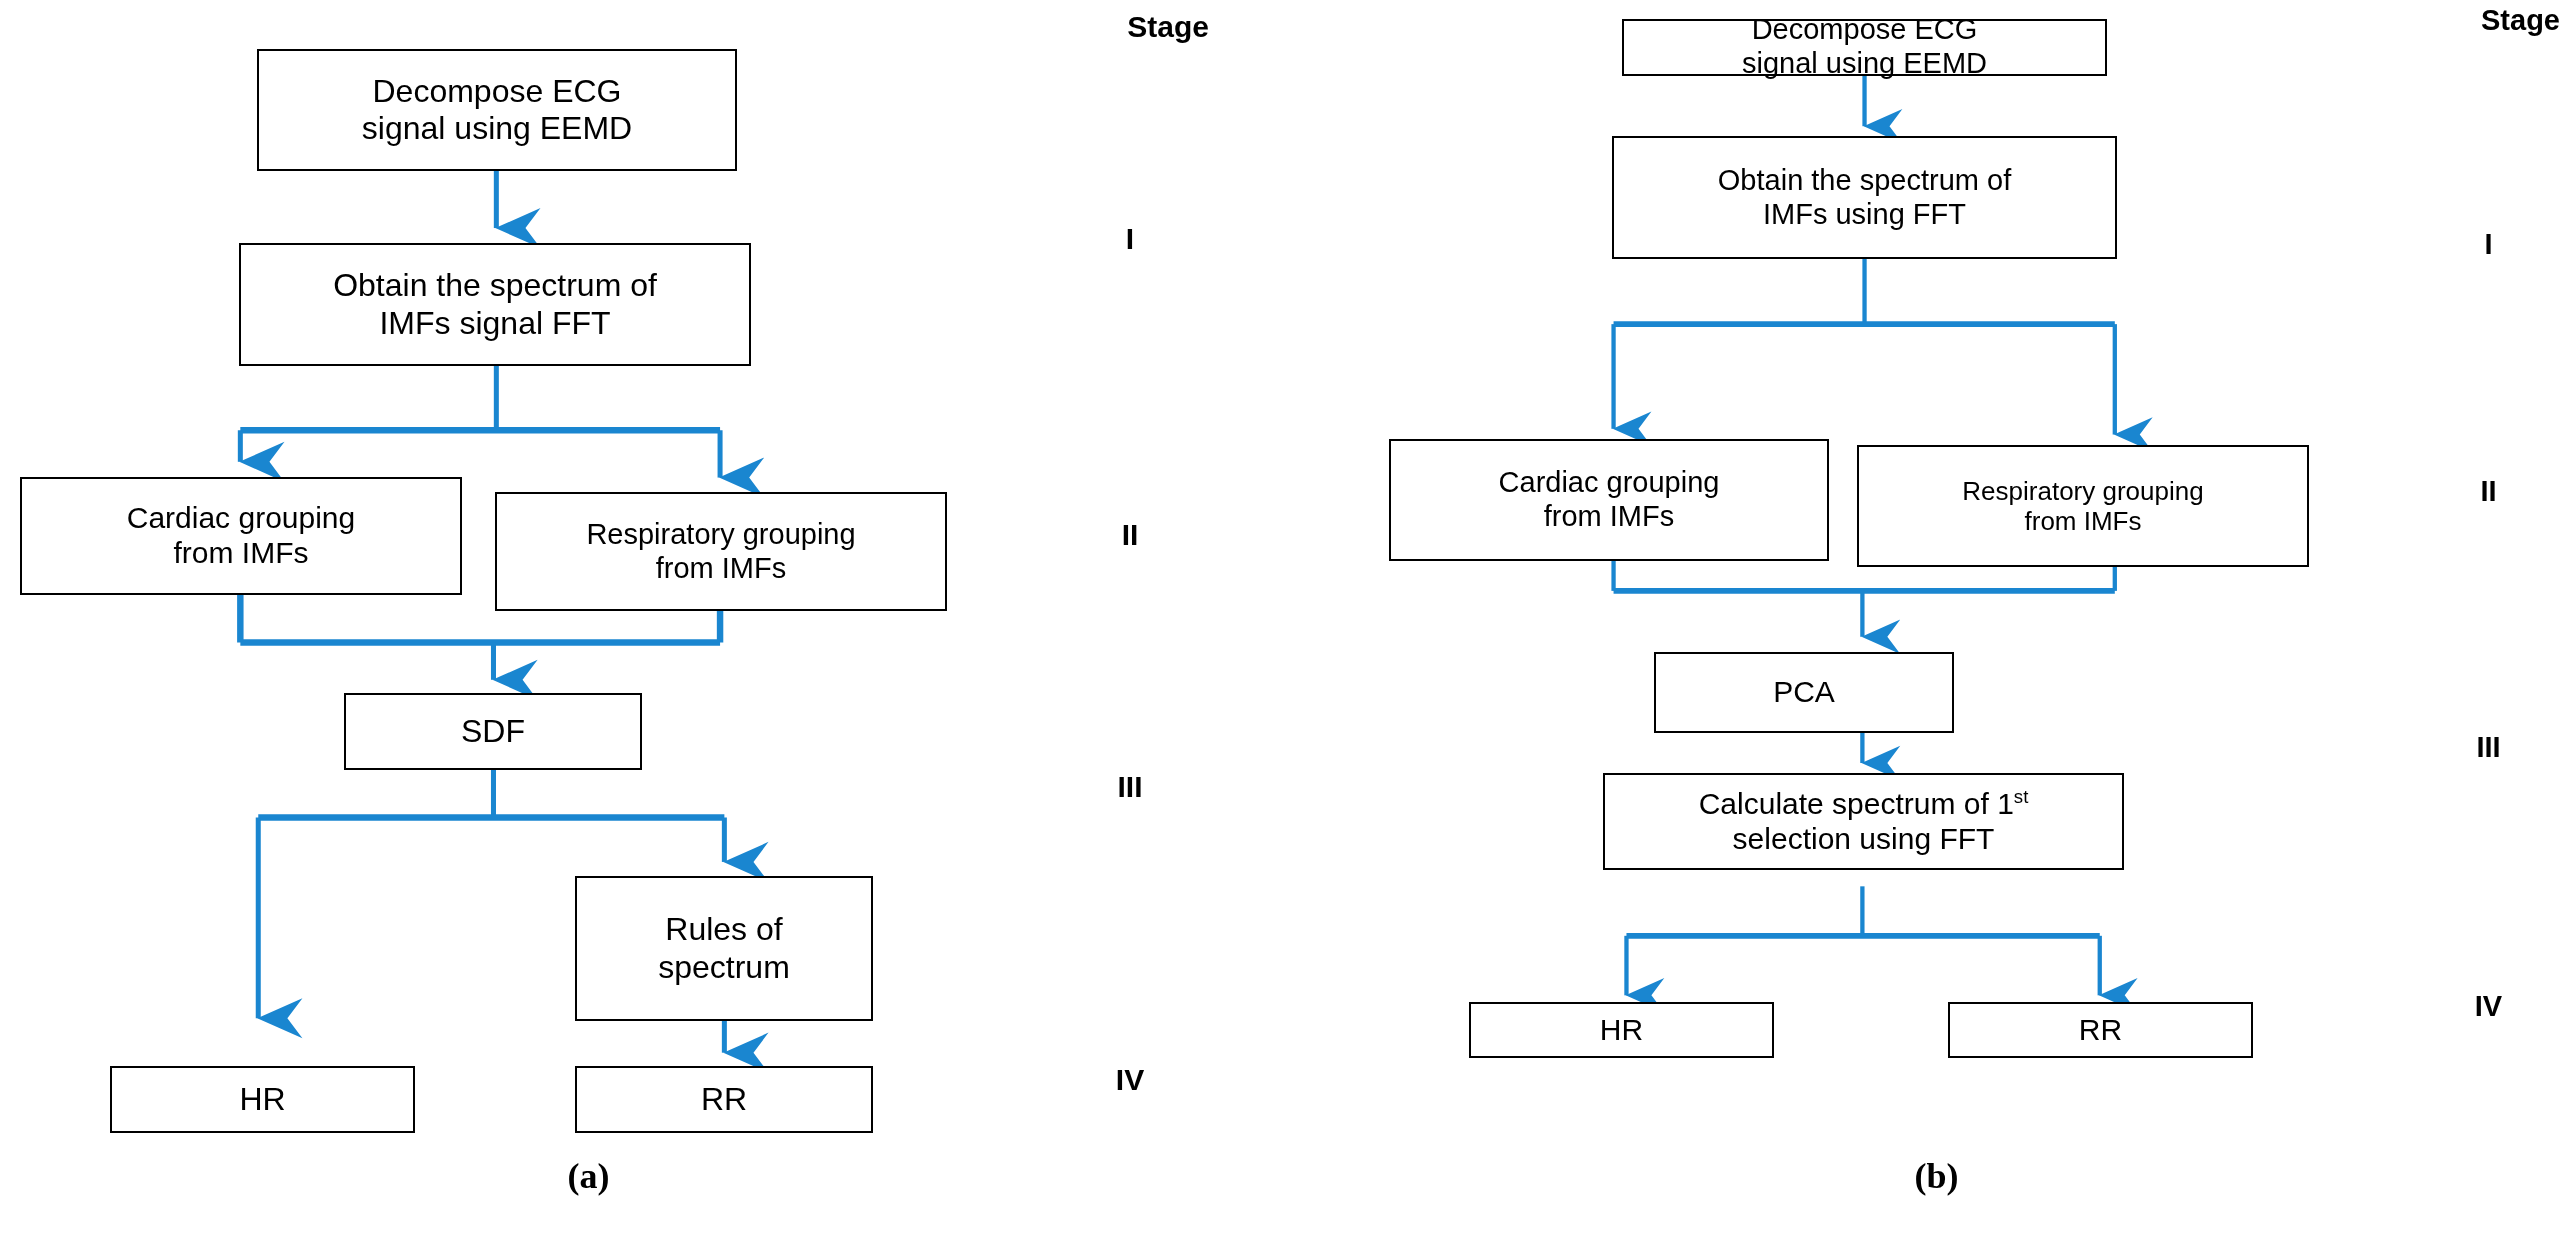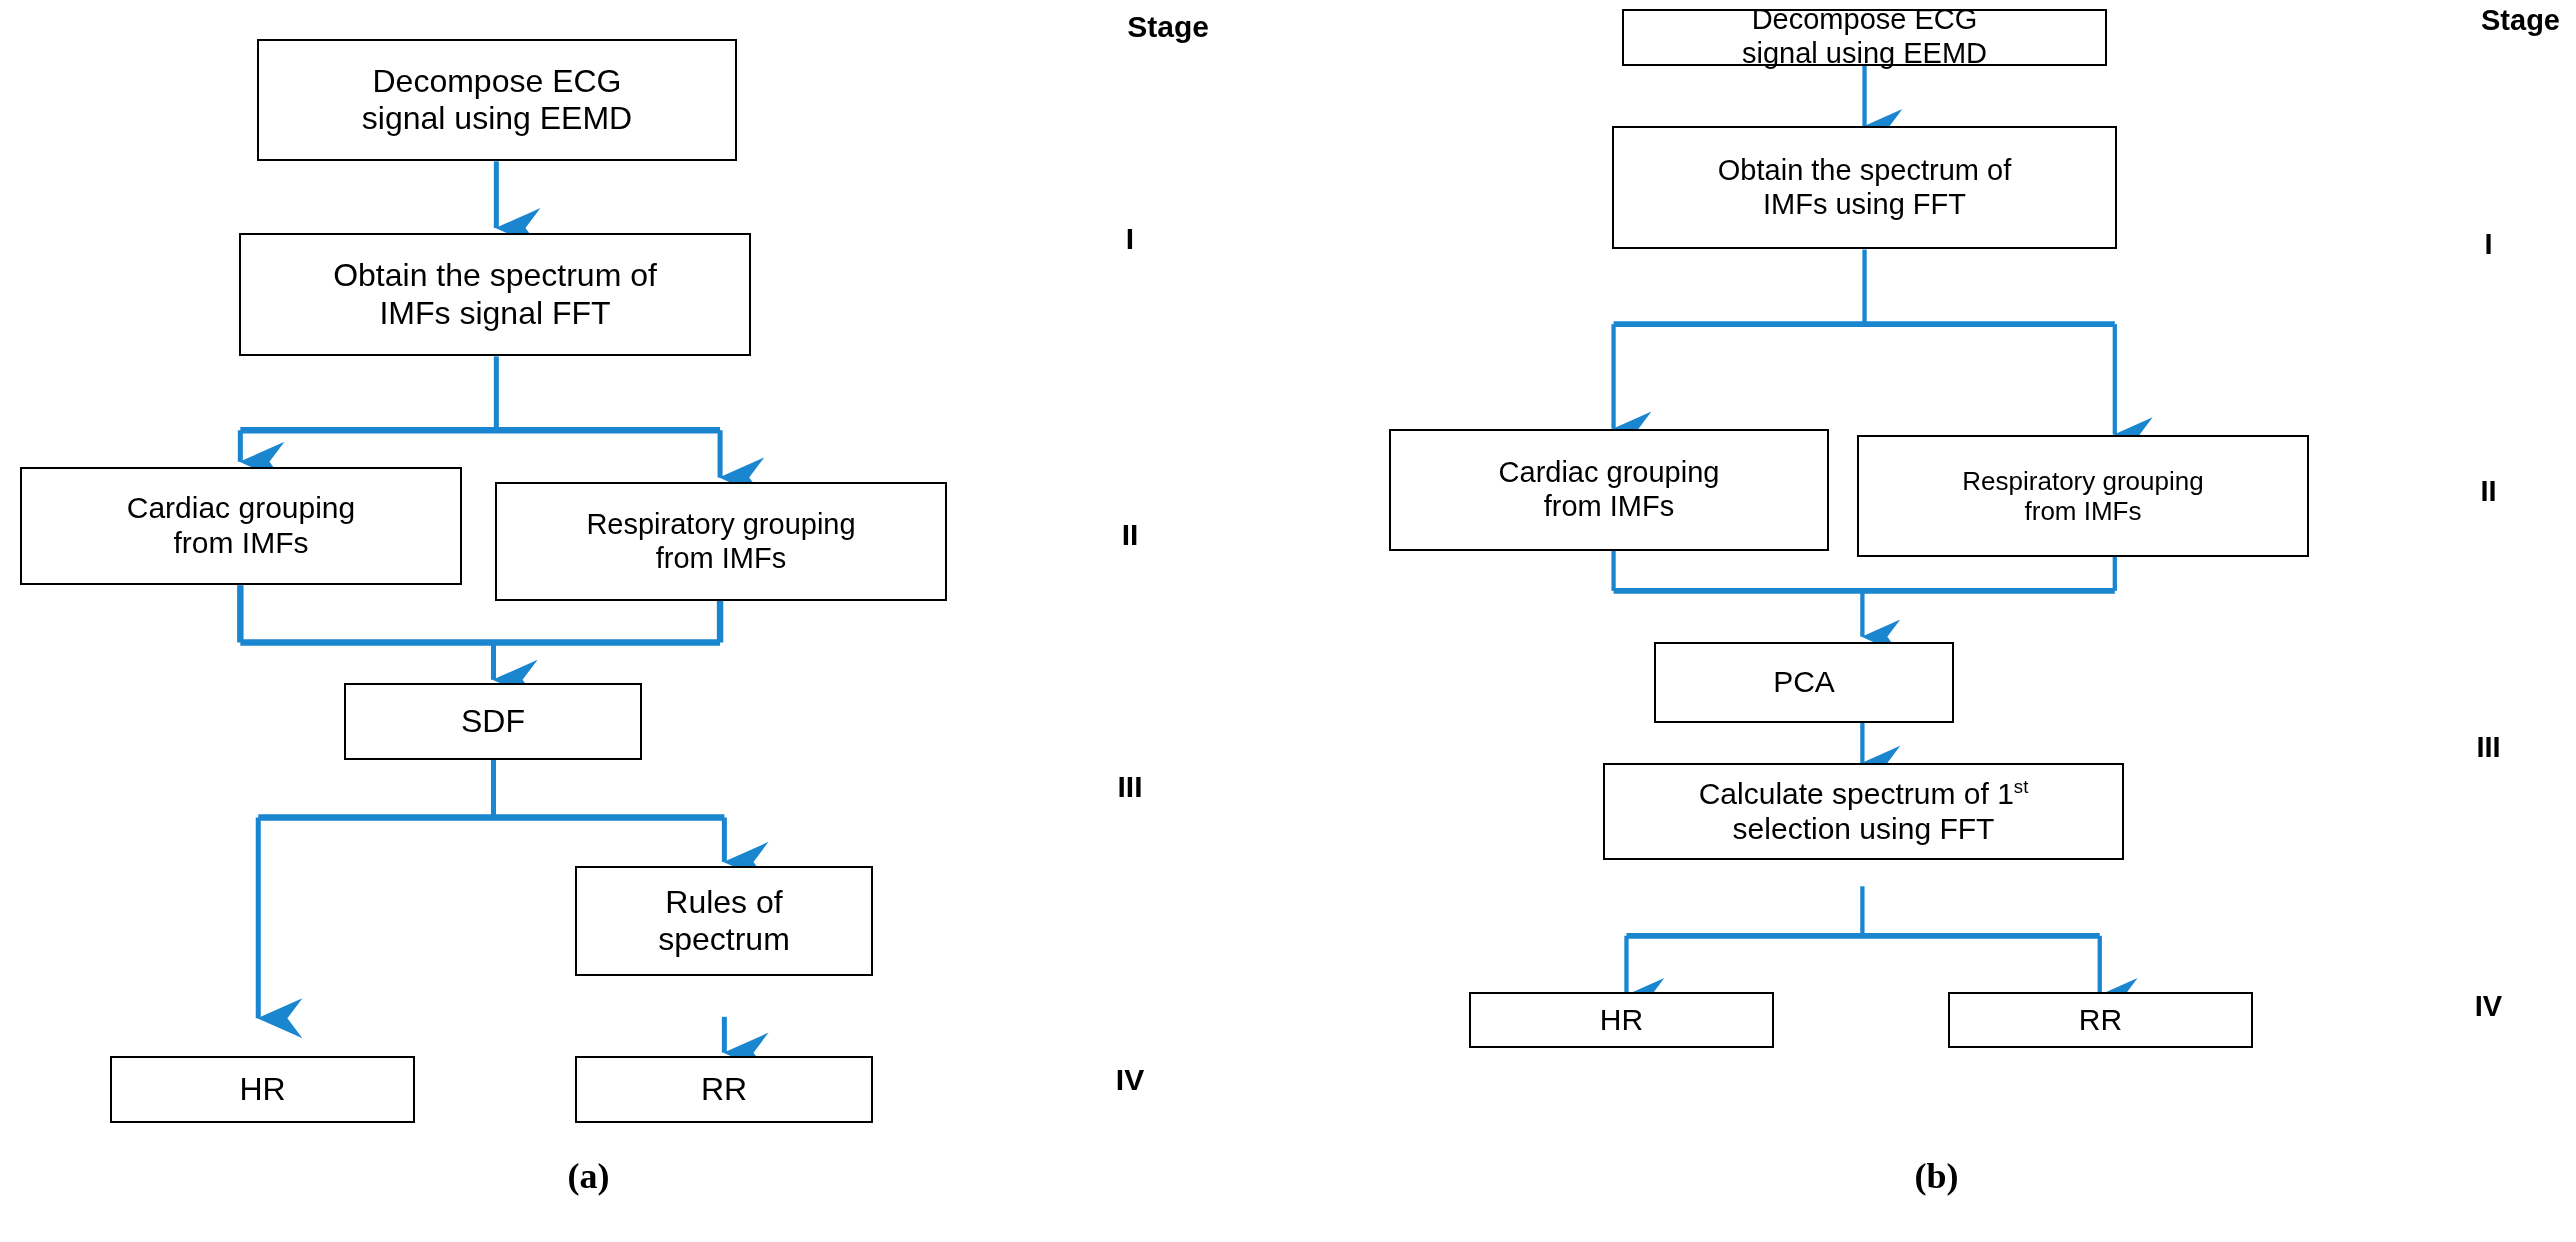--- a/index.html
+++ b/index.html
@@ -32,20 +32,21 @@
     box-sizing: border-box;
     border: 2.9px solid #000000;
     background: #ffffff;
     display: flex;
     align-items: center;
     justify-content: flex-start;
     text-align: center;
     color: #000000;
     line-height: 1.16;
     padding: 0 8px;
+    margin-top: 10px;
   }
   .node .txt {
     display: block;
     width: 100%;
   }
   .stage-head {
     position: absolute;
     font-weight: bold;
     color: #000000;
     text-align: right;
@@ -155,21 +156,21 @@
     <span class="txt">
       <span>Respiratory grouping</span><br>
       <span>from IMFs</span>
     </span>
   </div>
 
   <div class="node" style="left:344px; top:683px; width:298px; height:77px; font-size:32px;">
     <span class="txt">SDF</span>
   </div>
 
-  <div class="node" style="left:575px; top:866px; width:298px; height:110px; font-size:32px;">
+  <div class="node" style="left:575px; top:866px; width:298px; height:145px; font-size:32px;">
     <span class="txt">
       <span>Rules of</span><br>
       <span>spectrum</span>
     </span>
   </div>
 
   <div class="node" style="left:110px; top:1056px; width:305px; height:67px; font-size:32px;">
     <span class="txt">HR</span>
   </div>
 

